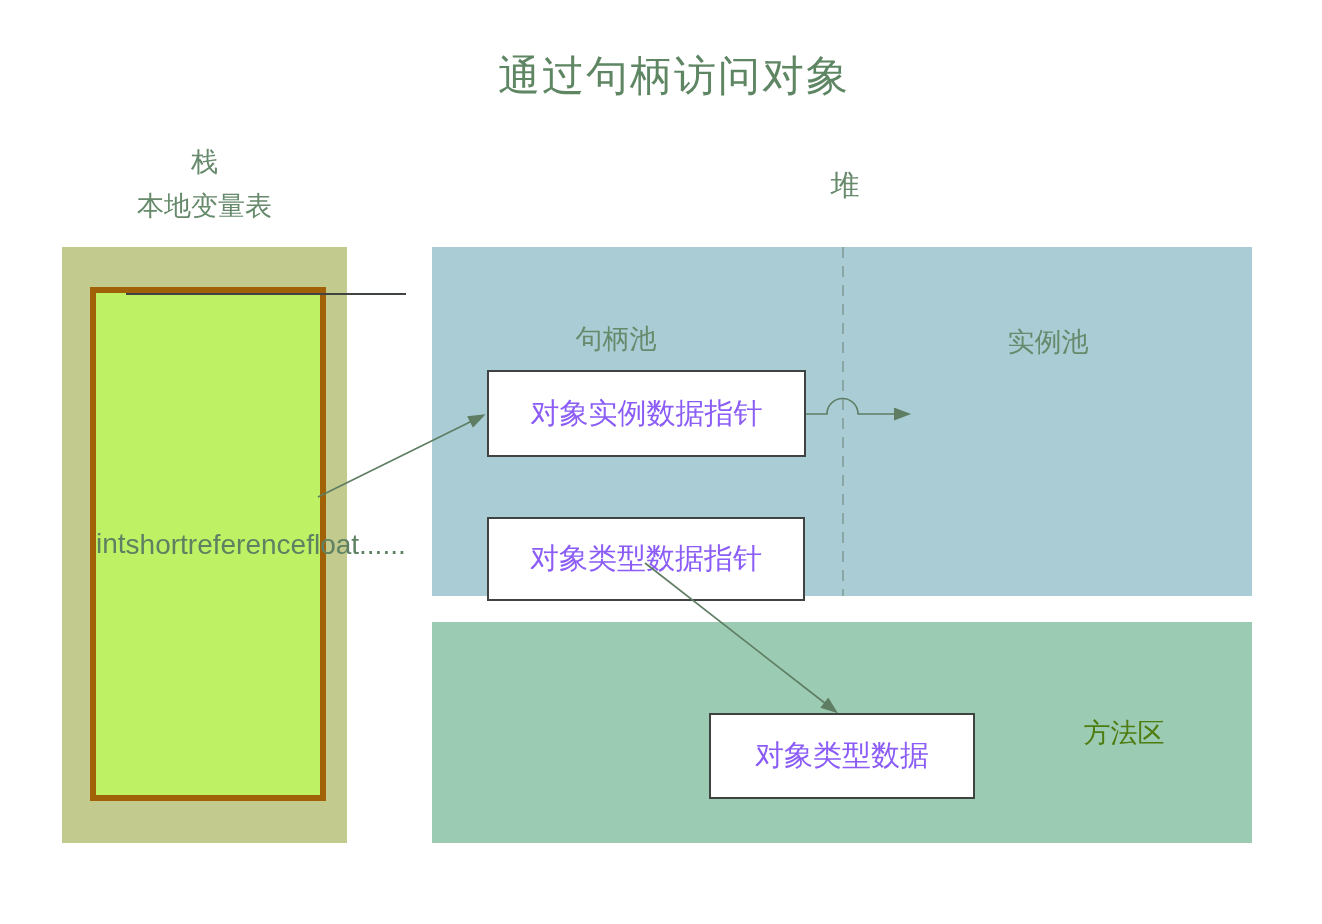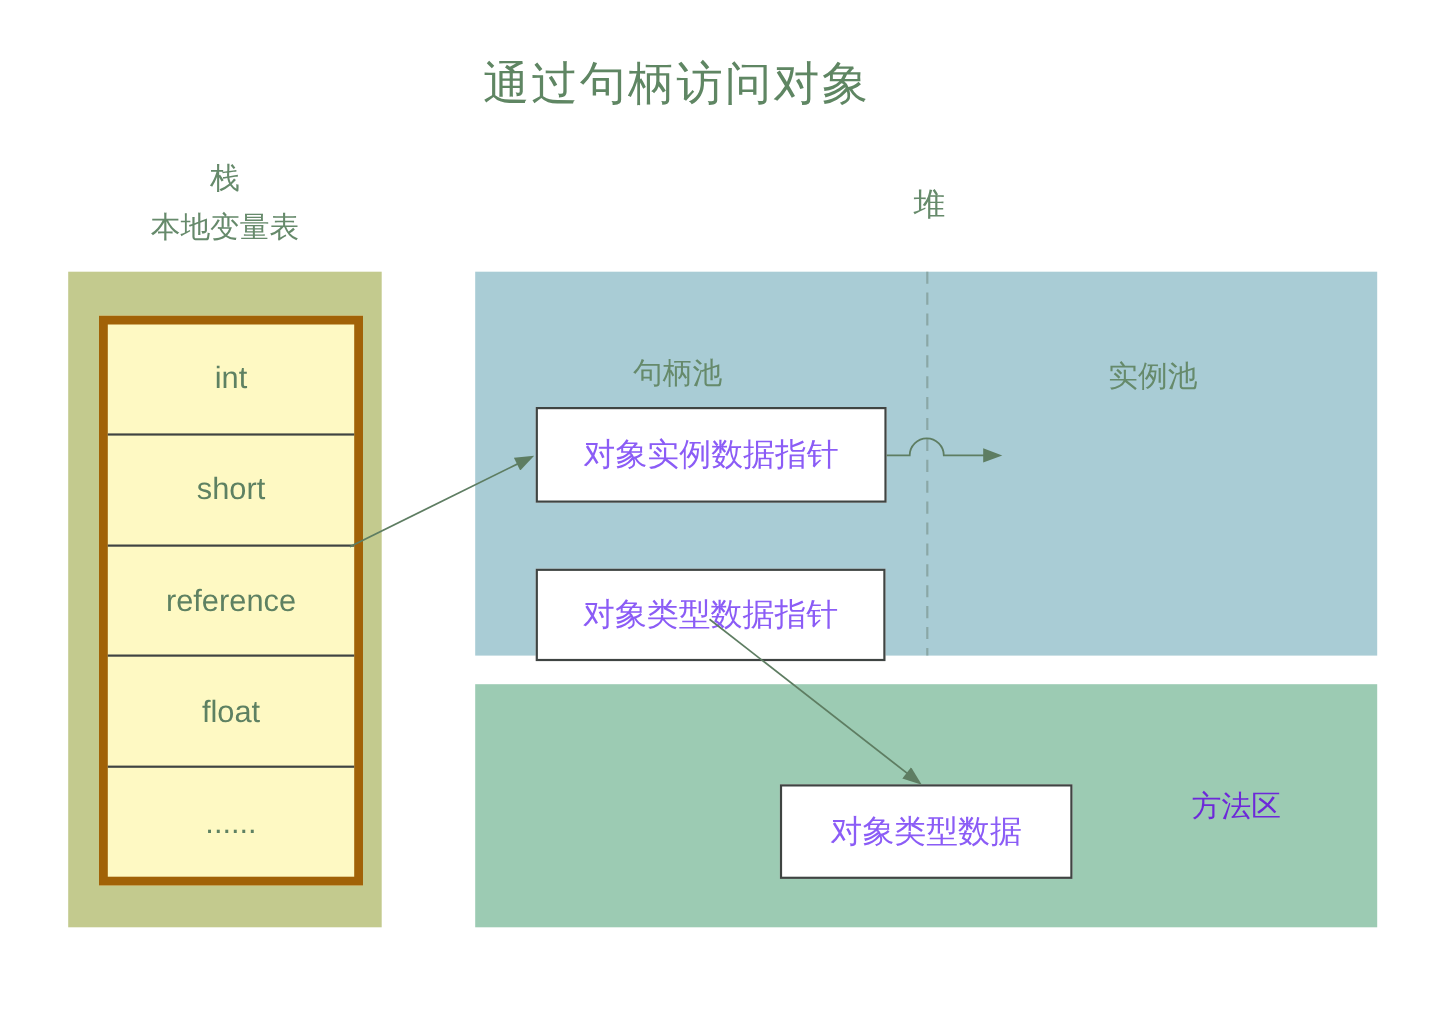--- a/index.html
+++ b/index.html
@@ -5,39 +5,39 @@
   html,body{margin:0;padding:0;background:#ffffff;}
   #canvas{
     position:relative;
     width:1322px;height:924px;
     background:#ffffff;
     font-family:"Liberation Sans","DejaVu Sans",sans-serif;
     overflow:hidden;
   }
   #title{
     position:absolute;left:380px;top:48px;width:470px;
-    text-align:center;font-size:42px;font-weight:500;
+    text-align:right;font-size:42px;font-weight:500;
     color:#5f8663;letter-spacing:2px;
   }
   .region-label{position:absolute;text-align:center;color:#668a6b;}
   #stack-label-1{left:62px;top:144px;width:285px;font-size:27px;}
   #stack-label-2{left:62px;top:188px;width:285px;font-size:27px;}
   #heap-label{left:795px;top:166px;width:100px;font-size:29px;}
   #handle-pool-label{left:541px;top:321px;width:150px;font-size:27px;}
   #instance-pool-label{left:973px;top:324px;width:150px;font-size:27px;}
-  #method-area-label{left:1049px;top:715px;width:150px;font-size:27px;color:#6d28d9;text-align:center;}
+  #method-area-label{left:1049px;top:715px;width:150px;font-size:27px;color:#4d7c0f;text-align:center;}
 
   #stack-panel{
     position:absolute;left:62px;top:247px;width:285px;height:596px;
     background:#c3ca8e;
   }
   #stack-cells{
     position:absolute;left:28px;top:40px;width:224px;height:502px;
-    display:flex;flex-direction:column;
-    border:8px solid #a16207;background:#fef9c3;
+    display:flex;flex-direction:row;
+    border:6px solid #a16207;background:#bef264;
   }
   .stack-cell{
     flex:1;display:flex;align-items:center;justify-content:center;
     font-size:28px;color:#5e8162;border-top:2px solid #3f4442;
   }
   .stack-cell:first-child{border-top:none;}
 
   #heap-panel{
     position:absolute;left:432px;top:247px;width:820px;height:349px;
     background:#a9ccd5;

